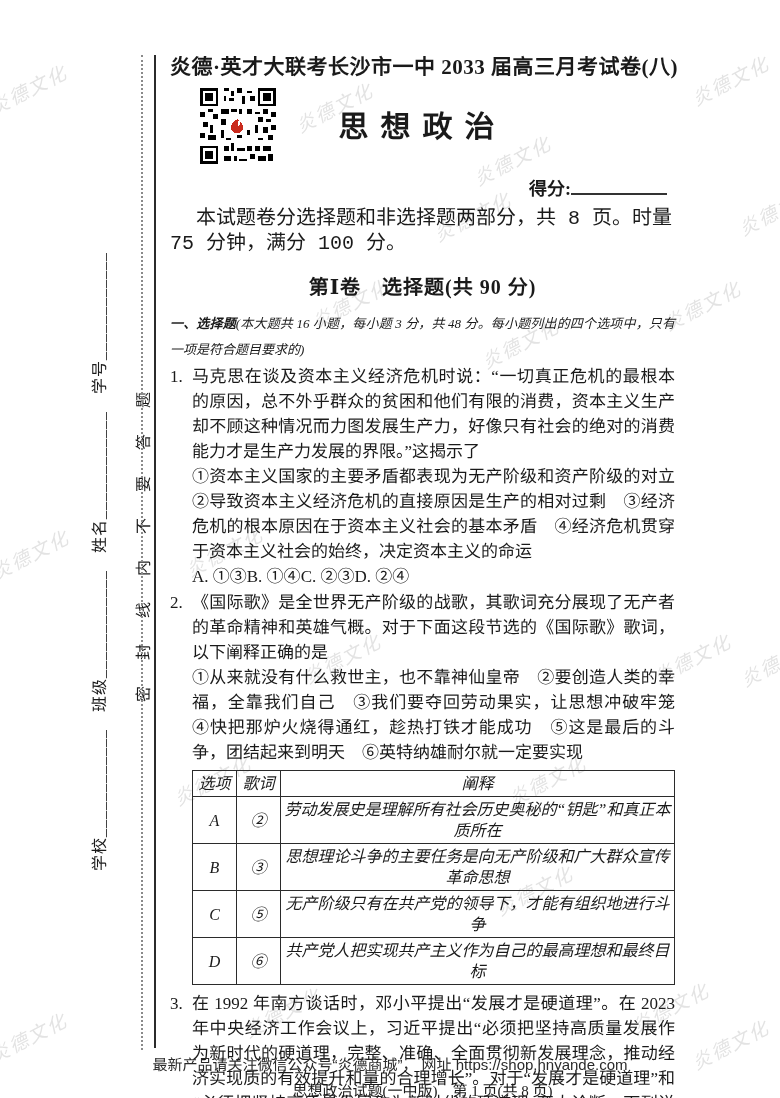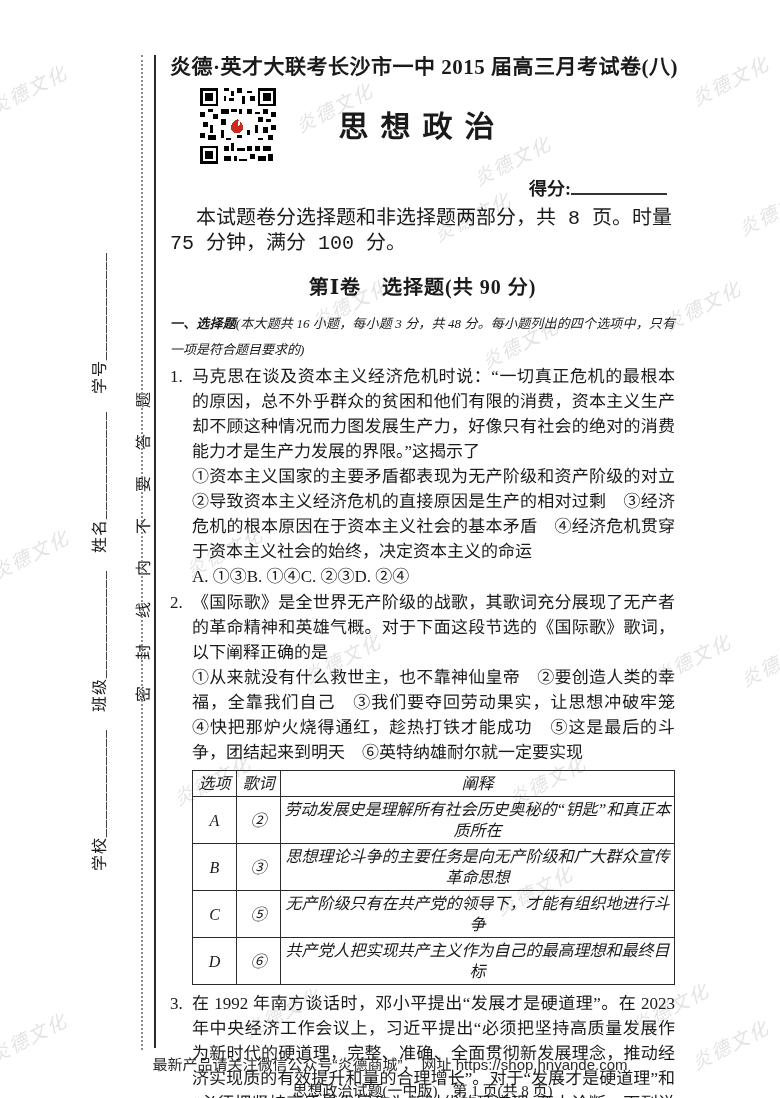--- a/index.html
+++ b/index.html
@@ -88,21 +88,21 @@
   <span class="wm w20">炎德文化</span>
   <span class="wm w21">炎德文化</span>
 
   <div class="margin-fields">学校____________　班级____________　姓名____________　学号____________</div>
   <div class="seal-notice">密封线内不要答题</div>
   <div class="seal-dotted"></div>
   <div class="seal-solid"></div>
 
   <div class="content">
 
-    <div class="exam-title">炎德·英才大联考长沙市一中 2015 届高三月考试卷(八)</div>
+    <div class="exam-title">炎德·英才大联考长沙市一中 2033 届高三月考试卷(八)</div>
 
     <div class="title-block">
       <svg class="qr" viewBox="0 0 29 29" shape-rendering="crispEdges" aria-hidden="true">
         <path fill="#000" d="M0 0h7v7H0zM22 0h7v7h-7zM0 22h7v7H0z"></path>
         <path fill="#fff" d="M1 1h5v5H1zM23 1h5v5h-5zM1 23h5v5H1z"></path>
         <path fill="#000" d="M2 2h3v3H2zM24 2h3v3h-3zM2 24h3v3H2z"></path>
         <path fill="#000" d="M9 0h2v1H9zM12 1h1v2h-1zM14 0h2v2h-2zM18 1h2v1h-2zM9 3h1v2H9zM11 4h2v1h-2zM16 3h1v3h-1zM19 3h2v2h-2zM8 8h3v2H8zM0 9h2v2H0zM3 8h2v1H3zM5 10h2v2H5zM1 13h2v2H1zM4 14h1v3H4zM0 17h2v2H0zM3 18h3v2H3zM8 12h2v2H8zM8 16h1v3H8zM10 19h2v1h-2zM12 8h2v1h-2zM15 8h1v2h-1zM18 8h2v2h-2zM21 9h2v1h-2zM24 8h2v2h-2zM27 9h2v2h-2zM22 11h2v2h-2zM25 12h2v1h-2zM27 14h2v2h-2zM24 15h2v2h-2zM21 14h1v3h-1zM26 18h2v2h-2zM22 19h2v1h-2zM9 22h2v2H9zM12 21h1v3h-1zM14 23h3v1h-3zM18 22h2v2h-2zM21 22h2v2h-2zM24 22h3v2h-3zM9 26h3v2H9zM13 26h1v2h-1zM15 27h3v1h-3zM19 25h2v2h-2zM22 26h3v2h-3zM26 25h2v3h-2zM12 12h2v2h-2zM16 12h2v1h-2zM12 16h1v2h-1zM17 16h2v2h-2zM14 18h2v1h-2z"></path>
         <rect x="11" y="11" width="7" height="7" fill="#fff"></rect>
         <path fill="#c92a1d" d="M14.6 11.6c.6 1.1-.8 1.8.1 2.9.6-.4.6-1 .5-1.6 1.4 1 1.8 2.7.6 3.7-1.1 1-3.1.8-3.8-.5-.7-1.3.1-2.6 1-3.4.5-.4 1-.7 1.6-1.1z"></path>
       </svg>

